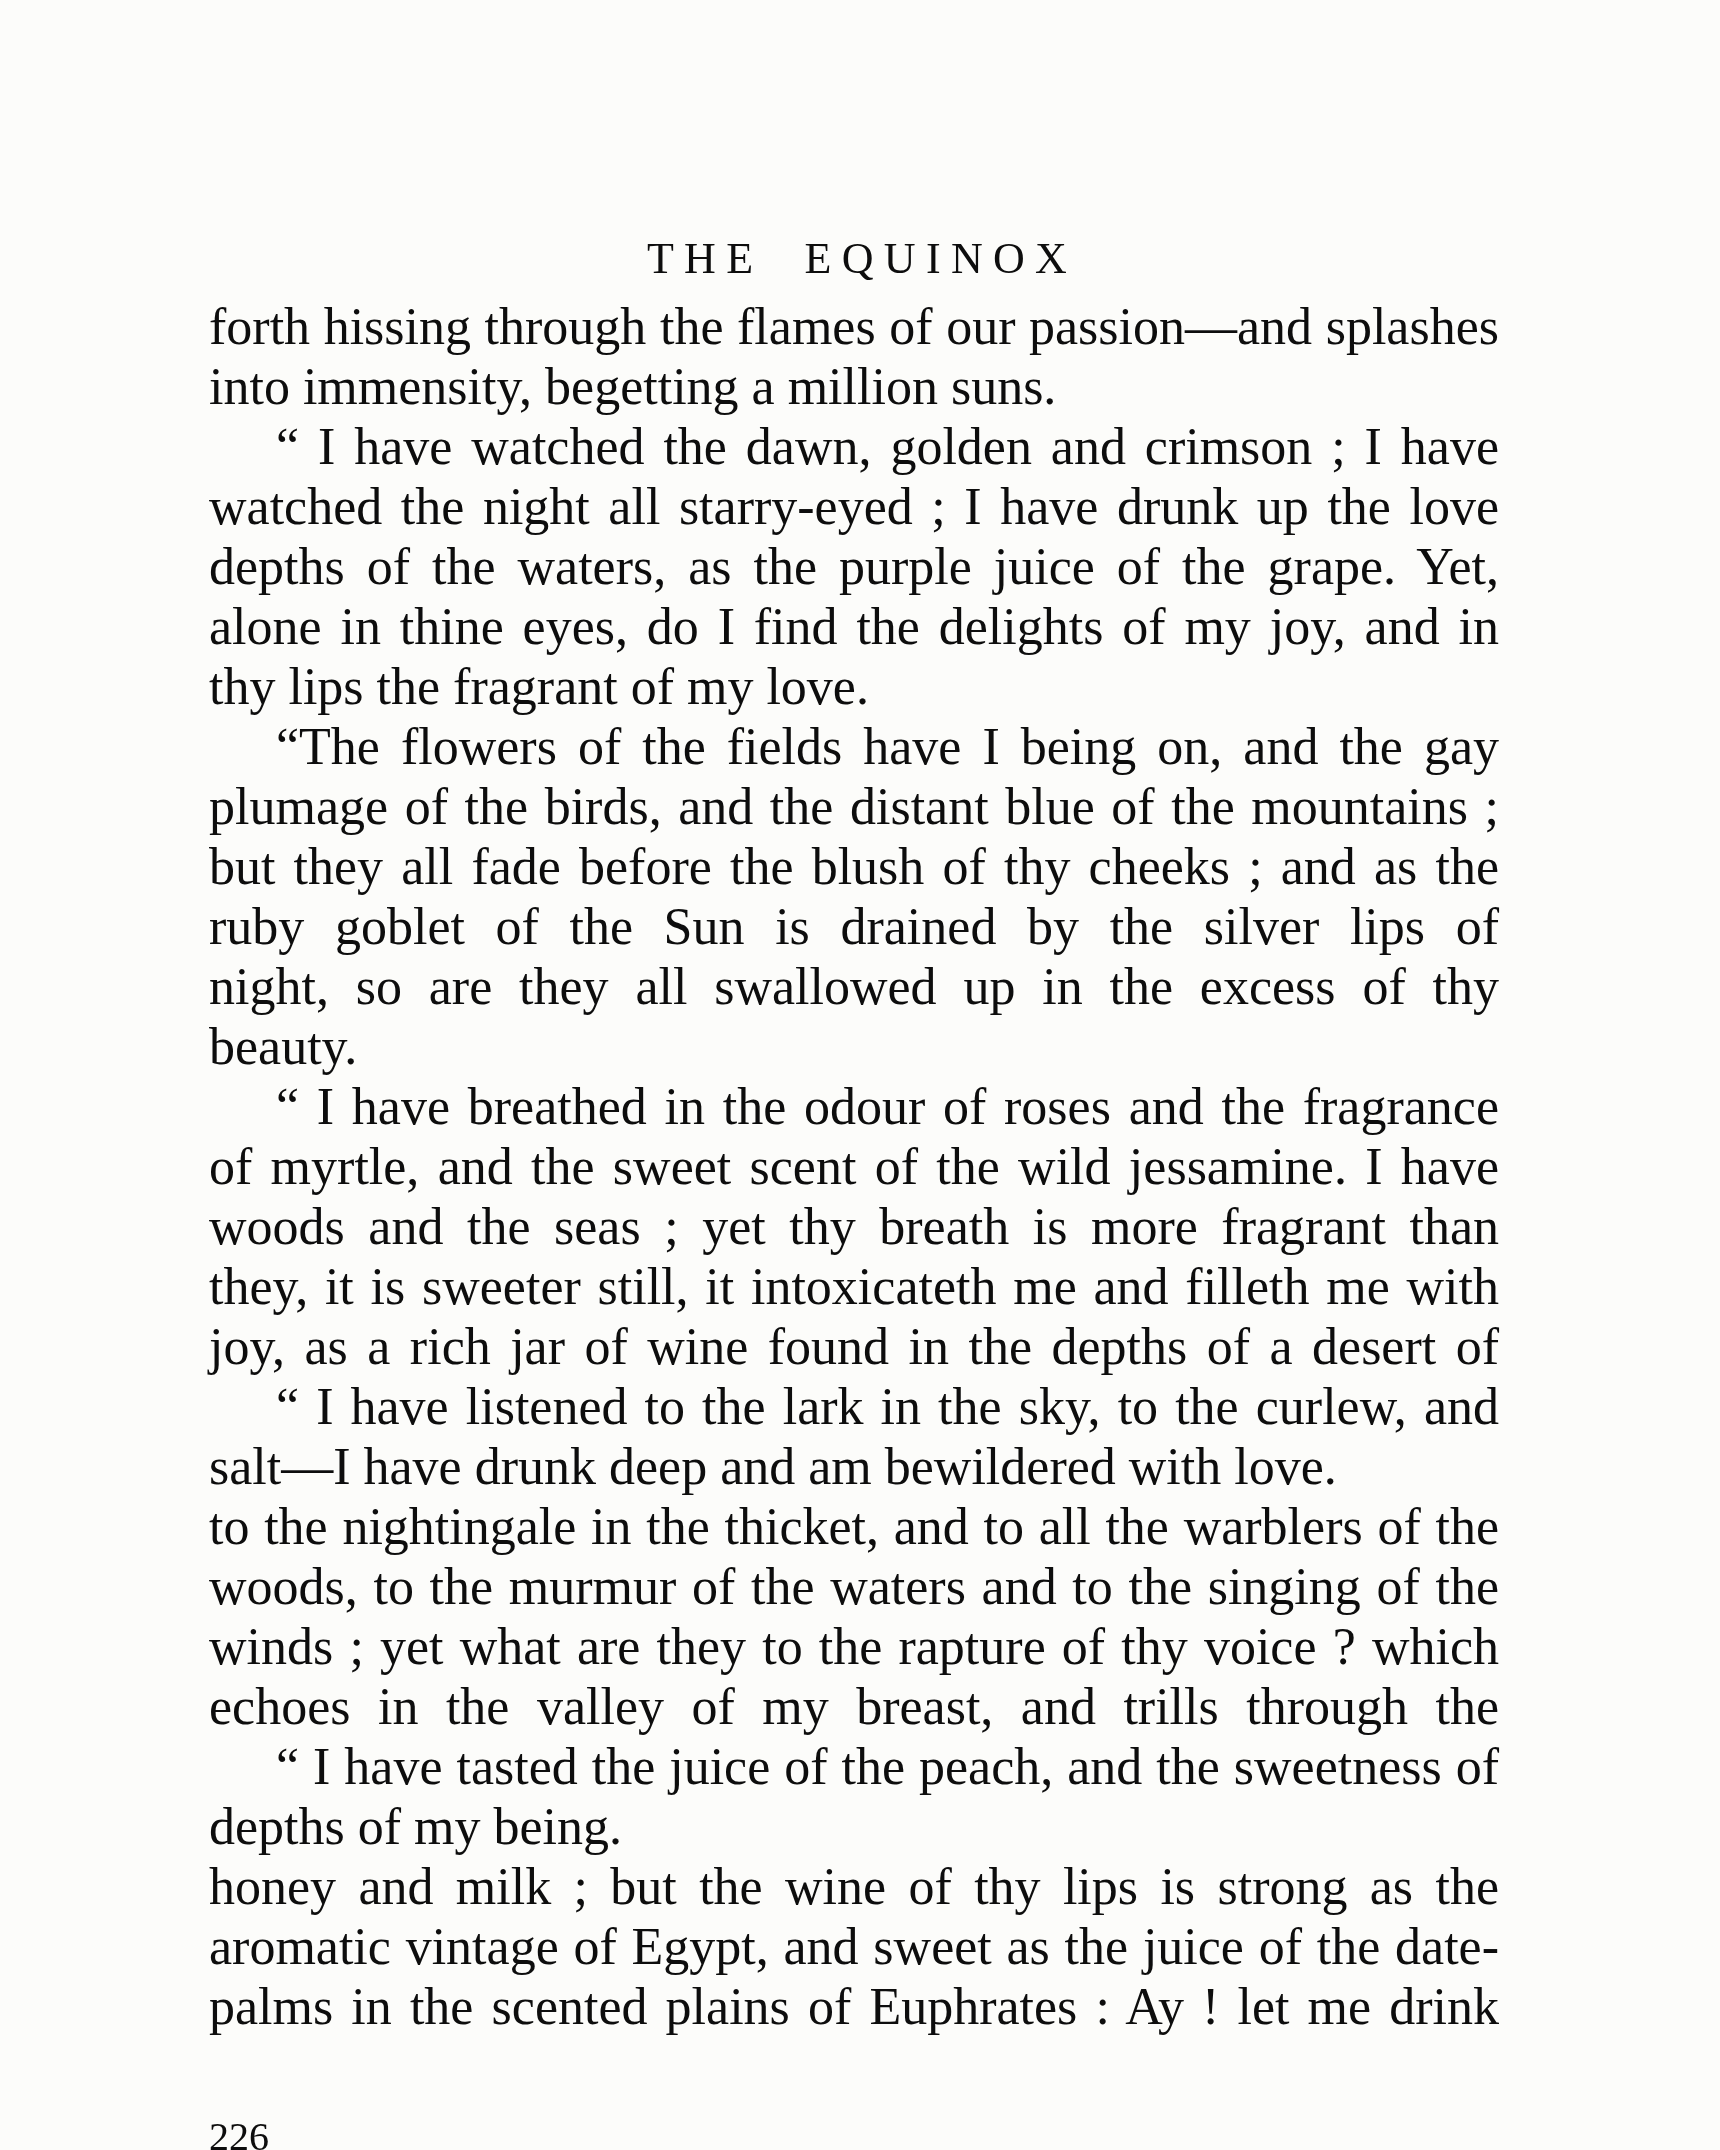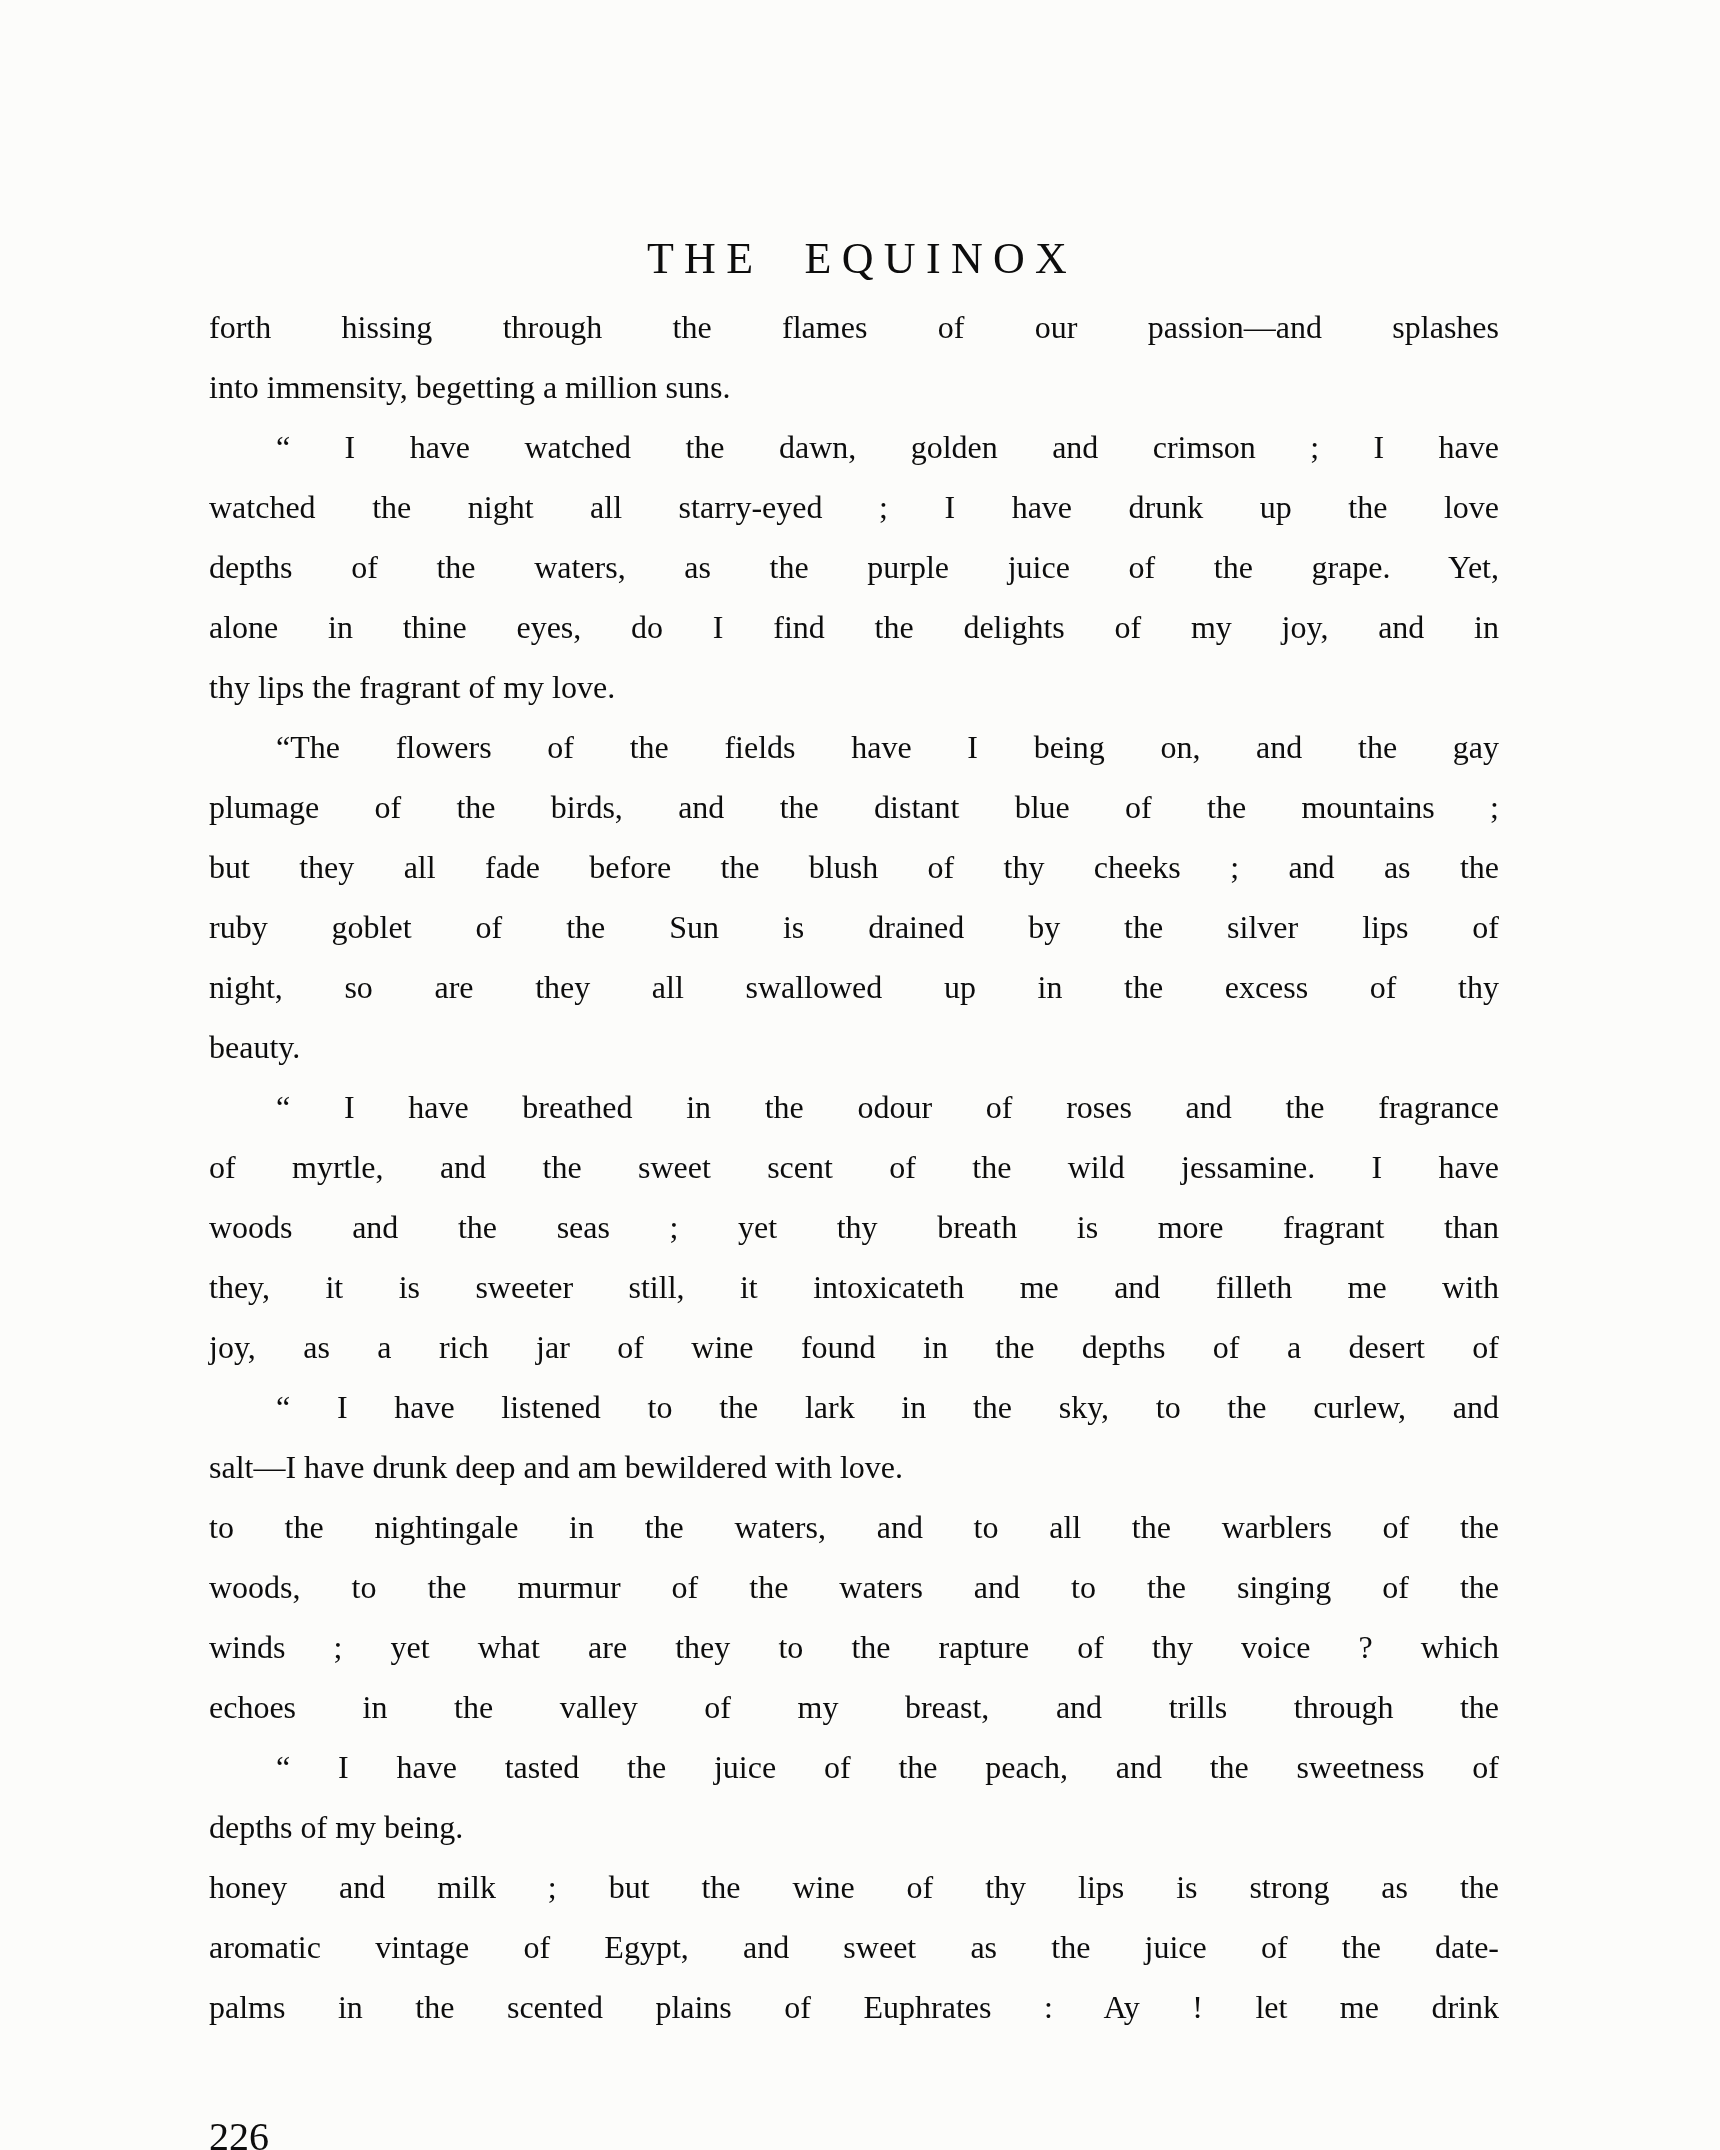--- a/index.html
+++ b/index.html
@@ -30,21 +30,21 @@
     font-weight: normal;
     letter-spacing: 10.3px;
     word-spacing: 20px;
     white-space: nowrap;
   }
   .body-text {
     position: absolute;
     top: 297px;
     left: 209px;
     width: 1290px;
-    font-size: 32px;
+    font-size: 52px;
     line-height: 60px;
   }
   .line {
     text-align: justify;
     text-align-last: justify;
   }
   .line.last {
     text-align-last: left;
   }
   .line.indent {
@@ -78,21 +78,21 @@
       <div class="line">ruby goblet of the Sun is drained by the silver lips of</div>
       <div class="line">night, so are they all swallowed up in the excess of thy</div>
       <div class="line last">beauty.</div>
       <div class="line indent">“ I have breathed in the odour of roses and the fragrance</div>
       <div class="line">of myrtle, and the sweet scent of the wild jessamine.  I have</div>
       <div class="line">woods and the seas ; yet thy breath is more fragrant than</div>
       <div class="line">they, it is sweeter still, it intoxicateth me and filleth me with</div>
       <div class="line">joy, as a rich jar of wine found in the depths of a desert of</div>
       <div class="line indent">“ I have listened to the lark in the sky, to the curlew, and</div>
       <div class="line last">salt—I have drunk deep and am bewildered with love.</div>
-      <div class="line">to the nightingale in the waters, and to all the warblers of the</div>
+      <div class="line">to the nightingale in the thicket, and to all the warblers of the</div>
       <div class="line">woods, to the murmur of the waters and to the singing of the</div>
       <div class="line">winds ; yet what are they to the rapture of thy voice ? which</div>
       <div class="line">echoes in the valley of my breast, and trills through the</div>
       <div class="line indent">“ I have tasted the juice of the peach, and the sweetness of</div>
       <div class="line last">depths of my being.</div>
       <div class="line">honey and milk ; but the wine of thy lips is strong as the</div>
       <div class="line">aromatic vintage of Egypt, and sweet as the juice of the date-</div>
       <div class="line">palms in the scented plains of Euphrates : Ay ! let me drink</div>
     </div>
 

